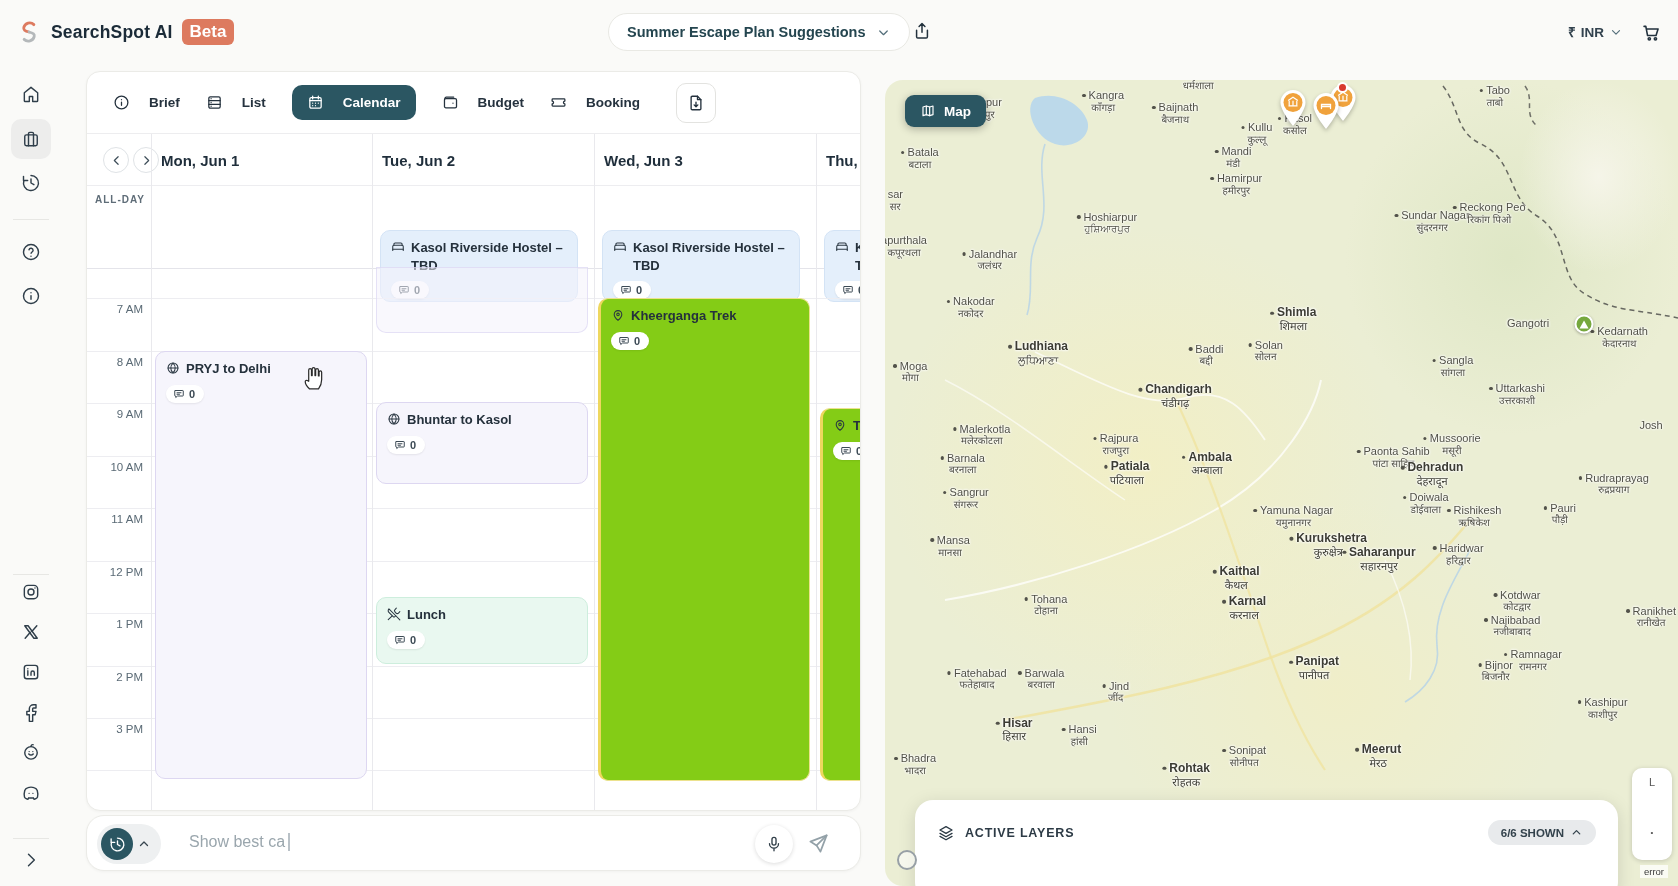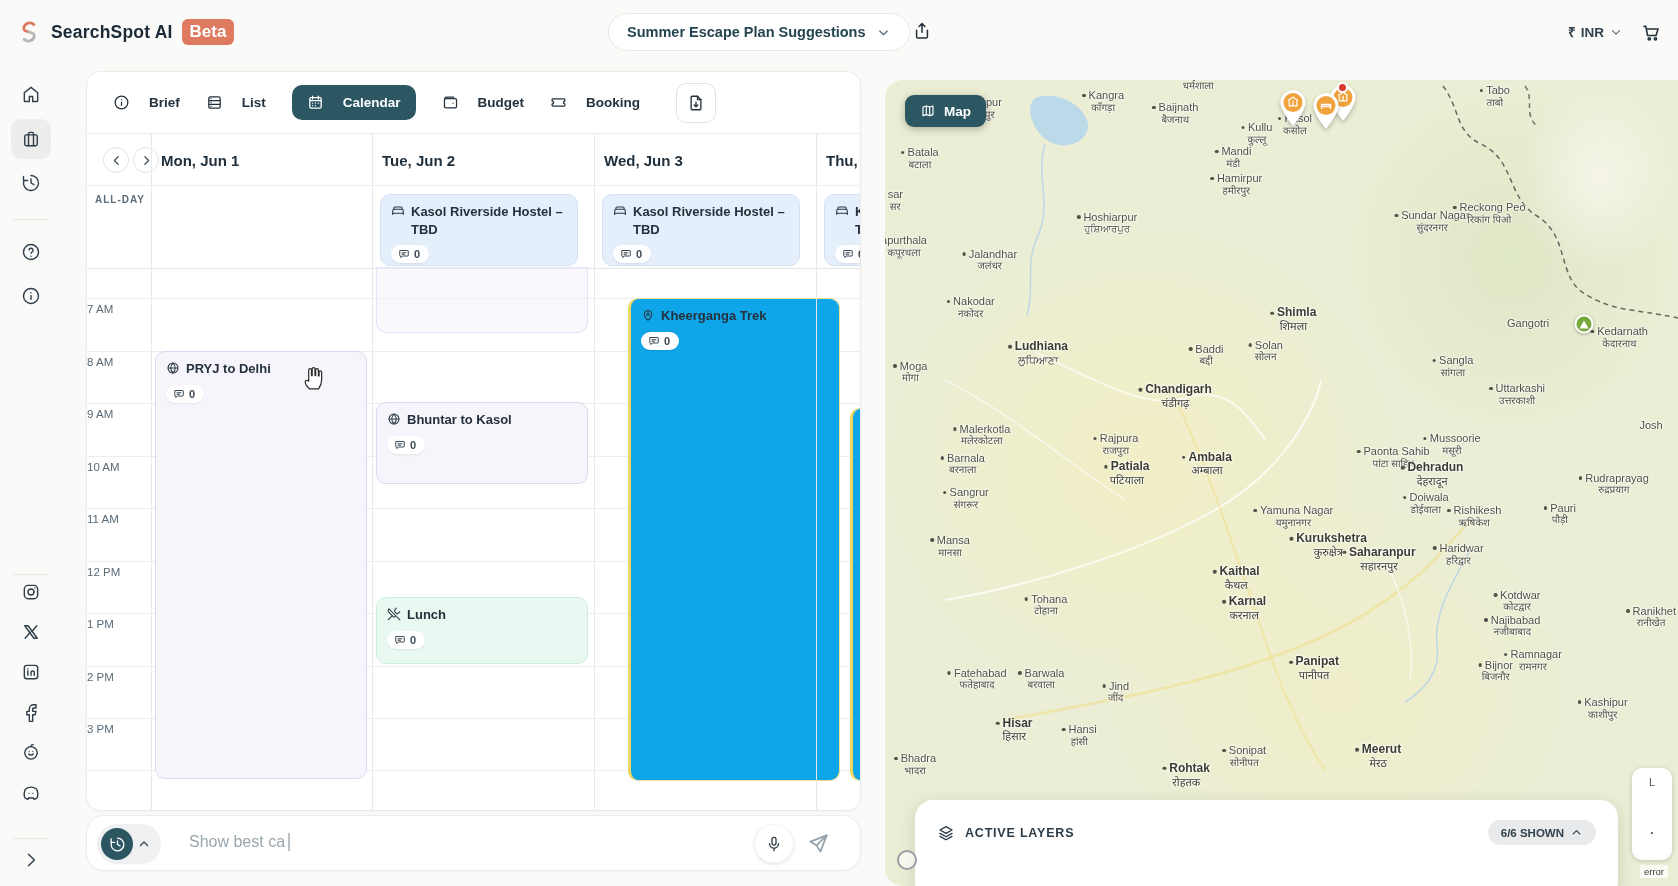--- a/index.html
+++ b/index.html
@@ -44,34 +44,34 @@
     align-items:center; justify-content:center; color:#25323e; margin-left:10px; cursor:pointer; background:#fff; }
   .headrow { position:absolute; left:0; top:62px; right:0; height:52px; border-bottom:1px solid #ededf0; }
   .navbtn { position:absolute; top:13px; width:26px; height:26px; border:1px solid #dfe3e6; border-radius:50%;
     background:#fff; display:flex; align-items:center; justify-content:center; color:#3f4f5a; cursor:pointer; }
   .dayhead { position:absolute; top:0; height:52px; display:flex; align-items:center;
     font-size:15px; font-weight:600; color:#1f2e3b; white-space:nowrap; }
   .alldayrow { position:absolute; left:0; top:114px; right:0; height:83px; border-bottom:1px solid #e4e4ea; }
   .alldaylabel { position:absolute; left:8px; top:8px; font-size:10px; font-weight:600; letter-spacing:1px; color:#5f6d78; }
   .gridarea { position:absolute; left:0; top:197px; right:0; bottom:0; }
   .hline { position:absolute; left:0; right:0; height:1px; background:#ededf1; }
-  .hlabel { position:absolute; left:0; width:56px; font-size:11.5px; color:#5a6a75; white-space:nowrap; }
+  .hlabel { position:absolute; left:0; width:56px; text-align:right; font-size:11.5px; color:#5a6a75; white-space:nowrap; }
   .vline { position:absolute; top:62px; bottom:0; width:1px; background:#e9e9ed; }
 
   .ev { position:absolute; border-radius:10px; padding:8px 10px; overflow:hidden; cursor:pointer; }
   .ev .title { display:flex; align-items:flex-start; gap:6px; font-size:13px; font-weight:600; color:#25313c; line-height:1.35; }
   .ev .title .ic { margin-top:1px; color:#2a3742; }
   .badge { display:inline-flex; align-items:center; gap:4px; background:#fff; border-radius:999px;
     padding:3px 9px 3px 7px; font-size:11px; font-weight:600; color:#3c4a55; margin-top:7px;
     box-shadow:0 1px 2px rgba(0,0,0,.08); }
-  .ev.blue   { background:#e4effb; border:1px solid #d3e3f5; }
+  .ev.blue   { background:#e4effb; border:1px solid #d3e3f5;margin-top:36px; }
   .ev.lavender { background:#f6f5fc; border:1px solid #ddd7f1; }
   .ev.ghost  { background:rgba(244,242,252,.55); border:1px solid rgba(213,206,240,.55); border-radius:0 0 10px 10px; }
   .ev.mint   { background:#e9f8f0; border:1px solid #cdeedd; }
-  .ev.yellow { background:#0ea5e9; border:1px solid #ece28e; border-left:3px solid #eed75f;margin-left:30px; }
+  .ev.yellow { background:#84cc16; border:1px solid #ece28e; border-left:3px solid #eed75f; }
 
   
   .chatcard { position:absolute; left:86px; top:815px; width:775px; height:56px; background:#fff;
     border:1px solid #ebebe7; border-radius:18px; box-shadow:0 1px 3px rgba(0,0,0,.04); }
   .chatleft { position:absolute; left:10px; top:8px; height:40px; display:flex; align-items:center; gap:4px;
     background:#eef0f1; border-radius:20px; padding:0 10px 0 4px; cursor:pointer; }
   .tealcircle { width:32px; height:32px; border-radius:50%; background:#2b5662; color:#fff;
     display:flex; align-items:center; justify-content:center; }
   .chatplaceholder { position:absolute; left:102px; top:17px; font-size:16px; color:#9aa6ad; display:flex; align-items:center; }
   .caret { display:inline-block; width:1.5px; height:18px; background:#b9c1c7; margin-left:3px; }

